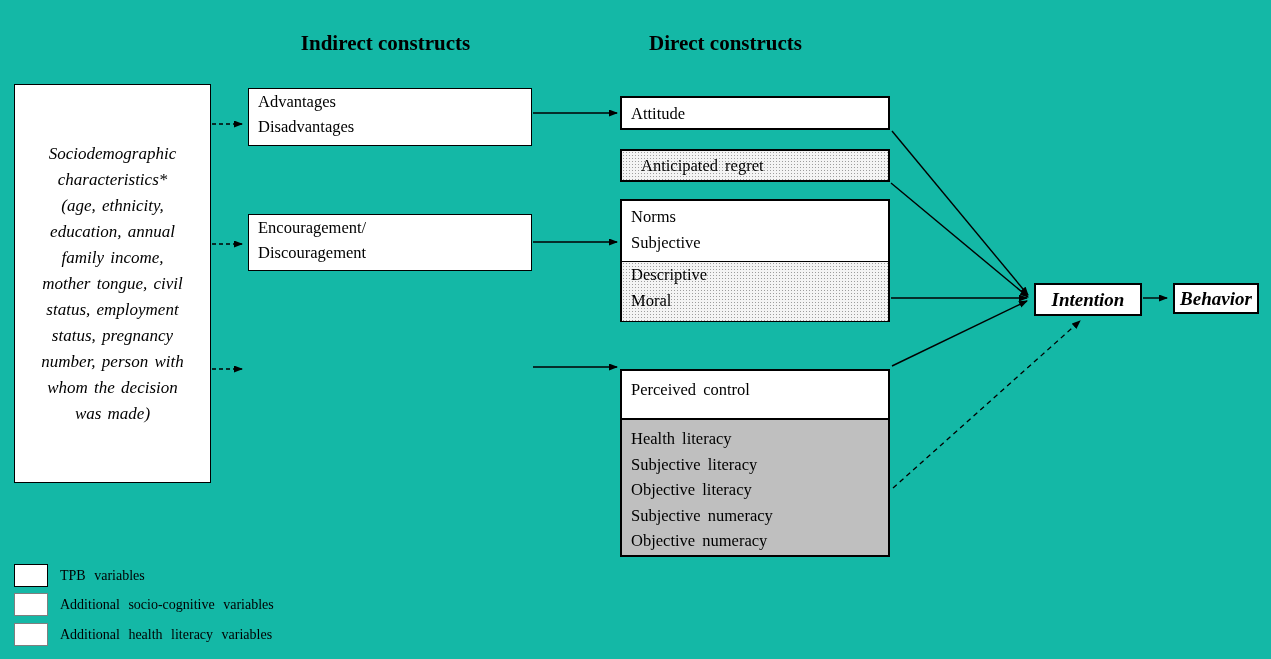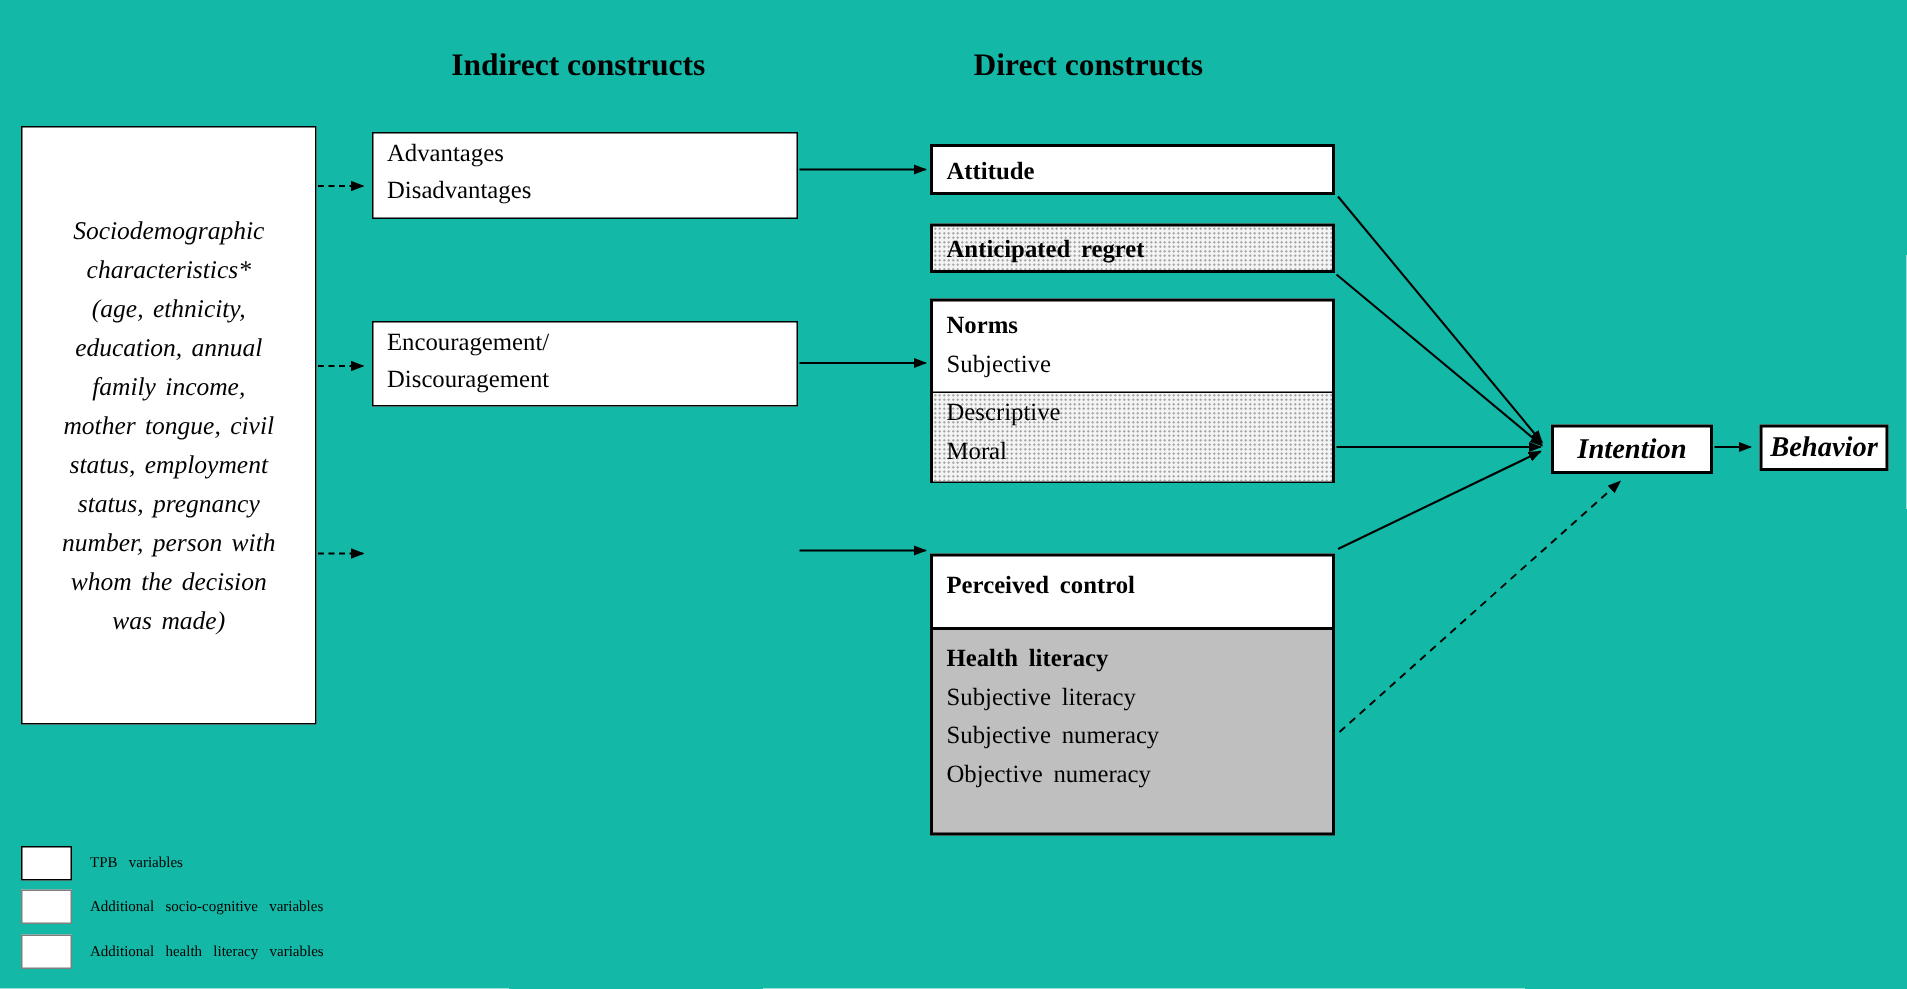--- a/index.html
+++ b/index.html
@@ -27,40 +27,40 @@
     word-spacing:3px;
   }
   .box-thick{border-width:2px;}
   .fill-dotted{
     background-color:#f4f4f4;
     background-image:radial-gradient(#9d9d9d 0.6px, rgba(0,0,0,0) 0.75px);
     background-size:3px 3px;
   }
   .fill-gray{background-color:#bfbfbf;}
   .pad{padding:0 8px 2px 9px;}
-  .bold{font-weight:bold;}
+  .bold{font-weight:normal;}
   #sociodemo-box{
     left:14px;top:84px;width:197px;height:399px;
     display:flex;flex-direction:column;justify-content:center;
     text-align:center;font-size:17px;line-height:26px;word-spacing:2px;font-style:italic;
   }
   .norms-sec{box-sizing:border-box;padding:3px 8px 2px 9px;line-height:26px;}
   .outcome{
     display:flex;align-items:center;justify-content:center;
     font-size:19px;font-weight:bold;word-spacing:0;font-style:italic;
   }
   #legend{position:absolute;left:14px;top:560px;width:420px;}
   .legend-row{position:absolute;left:0;display:flex;align-items:center;}
   .legend-swatch{
     width:34px;height:23px;box-sizing:border-box;
     border:1.2px solid #000000;background:#ffffff;flex:0 0 auto;
   }
   .legend-swatch.fill-dotted,.legend-swatch.fill-gray{border-color:#7f7f7f;}
   .legend-label{
-    margin-left:12px;font-size:10px;word-spacing:5px;white-space:nowrap;
+    margin-left:12px;font-size:14px;word-spacing:5px;white-space:nowrap;
   }
   #arrows{position:absolute;left:0;top:0;width:1271px;height:659px;}
 </style>
 </head>
 <body>
 
 <div id="canvas">
 
   <div class="hdr" style="left:288px;top:31px;width:195px;">Indirect constructs</div>
   <div class="hdr" style="left:637px;top:31px;width:177px;">Direct constructs</div>
@@ -85,21 +85,21 @@
   </div>
   <div class="box pad" style="left:248px;top:214px;width:284px;height:57px;">
     <div>Encouragement/</div>
     <div>Discouragement</div>
   </div>
 
   <div class="box box-thick" style="left:620px;top:96px;width:270px;height:34px;display:flex;align-items:center;padding-left:9px;">
     <span class="bold">Attitude</span>
   </div>
 
-  <div class="box box-thick fill-dotted" style="left:620px;top:149px;width:270px;height:33px;display:flex;align-items:center;padding-left:9px;text-align:center;">
+  <div class="box box-thick fill-dotted" style="left:620px;top:149px;width:270px;height:33px;display:flex;align-items:center;padding-left:19px;text-align:center;">
     <span class="bold">Anticipated regret</span>
   </div>
 
   <div class="box box-thick" style="left:620px;top:199px;width:270px;height:123px;padding:0;">
     <div class="norms-sec" style="height:60px;">
       <div class="bold">Norms</div>
       <div>Subjective</div>
     </div>
     <div class="norms-sec fill-dotted" style="height:60px;border-top:1.5px solid #000;padding-top:0;">
       <div>Descriptive</div>
@@ -107,20 +107,21 @@
     </div>
   </div>
 
   <div class="box box-thick" style="left:620px;top:340px;width:270px;height:60px;padding:6px 8px 19px 9px;margin-top:29px;">
     <span class="bold">Perceived control</span>
   </div>
 
   <div class="box box-thick fill-gray" style="left:620px;top:418px;width:270px;height:139px;padding:6px 8px 2px 9px;line-height:25.5px;">
     <div class="bold">Health literacy</div>
     <div>Subjective literacy</div>
+    <div>Objective literacy</div>
     <div>Subjective numeracy</div>
     <div>Objective numeracy</div>
   </div>
 
   <div class="box box-thick outcome" style="left:1034px;top:283px;width:108px;height:33px;">
     <span>Intention</span>
   </div>
   <div class="box box-thick outcome" style="left:1173px;top:283px;width:86px;height:31px;">
     <span>Behavior</span>
   </div>

